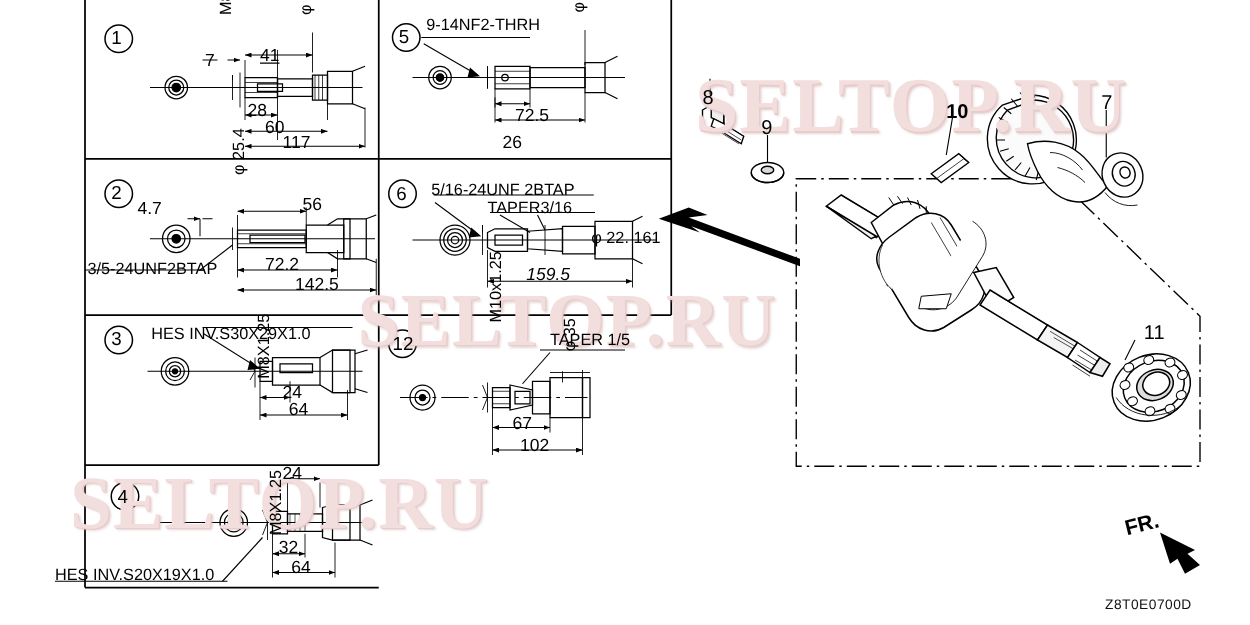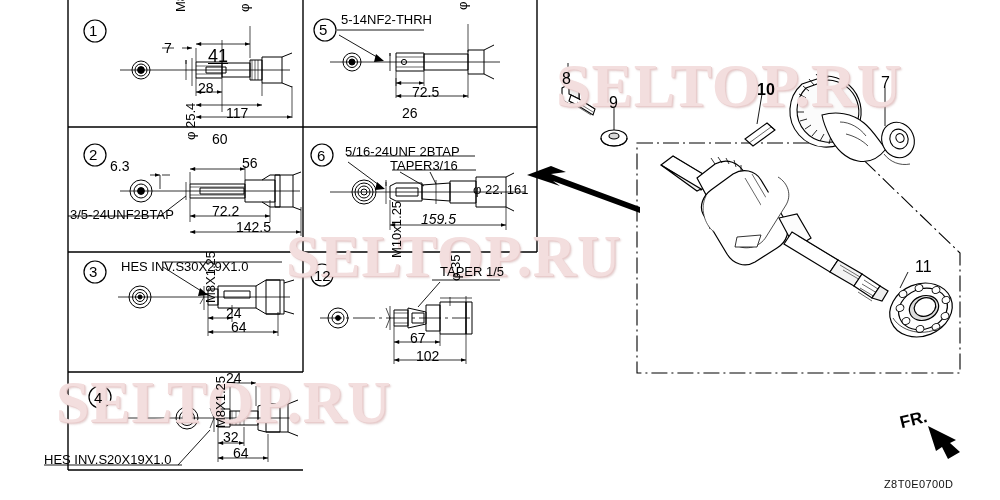--- a/index.html
+++ b/index.html
@@ -359,35 +359,35 @@
   <div class="wm wm1">SELTOP.RU</div>
   <div class="wm wm2">SELTOP.RU</div>
   <div class="wm wm3">SELTOP.RU</div>
 
   <div class="layer">
 
     <div class="txt" style="left:89px;top:22px;font-size:15px;">1</div>
     <div class="txt" style="left:173px;top:12px;font-size:13px;transform:rotate(-90deg);transform-origin:left top;">M8X1.25</div>
     <div class="txt" style="left:237px;top:12px;font-size:13px;transform:rotate(-90deg);transform-origin:left top;">φ 25</div>
     <div class="txt" style="left:164px;top:40px;font-size:14px;">7</div>
-    <div class="txt" style="left:208px;top:46px;font-size:18px;text-decoration:underline;">41</div>
+    <div class="txt" style="left:208px;top:36px;font-size:14px;text-decoration:underline;">41</div>
     <div class="txt" style="left:198px;top:80px;font-size:14px;">28</div>
-    <div class="txt" style="left:212px;top:93px;font-size:14px;margin-top:38px;">60</div>
+    <div class="txt" style="left:212px;top:93px;font-size:14px;">60</div>
     <div class="txt" style="left:226px;top:105px;font-size:14px;">117</div>
 
     <div class="txt" style="left:319px;top:21px;font-size:15px;">5</div>
-    <div class="txt" style="left:341px;top:12px;font-size:13px;">5-14NF2-THRH</div>
+    <div class="txt" style="left:341px;top:12px;font-size:13px;">9-14NF2-THRH</div>
     <div class="txt" style="left:455px;top:10px;font-size:13px;transform:rotate(-90deg);transform-origin:left top;">φ 25.4</div>
     <div class="txt" style="left:402px;top:71px;font-size:14px;margin-top:34px;">26</div>
     <div class="txt" style="left:412px;top:84px;font-size:14px;">72.5</div>
 
     <div class="txt" style="left:89px;top:146px;font-size:15px;">2</div>
     <div class="txt" style="left:70px;top:207px;font-size:13px;">3/5-24UNF2BTAP</div>
     <div class="txt" style="left:183px;top:140px;font-size:13px;transform:rotate(-90deg);transform-origin:left top;">φ 25.4</div>
-    <div class="txt" style="left:110px;top:158px;font-size:14px;">6.3</div>
+    <div class="txt" style="left:110px;top:158px;font-size:14px;">4.7</div>
     <div class="txt" style="left:205px;top:155px;font-size:14px;margin-left:37px;">56</div>
     <div class="txt" style="left:212px;top:203px;font-size:14px;text-align:center;">72.2</div>
     <div class="txt" style="left:236px;top:219px;font-size:14px;">142.5</div>
 
     <div class="txt" style="left:317px;top:147px;font-size:15px;">6</div>
     <div class="txt" style="left:345px;top:144px;font-size:13px;">5/16-24UNF 2BTAP</div>
     <div class="txt" style="left:390px;top:158px;font-size:13px;">TAPER3/16</div>
     <div class="txt" style="left:473px;top:158px;font-size:13px;margin-top:24px;">φ 22. 161</div>
     <div class="txt" style="left:421px;top:211px;font-size:14px;font-style:italic;">159.5</div>
 

